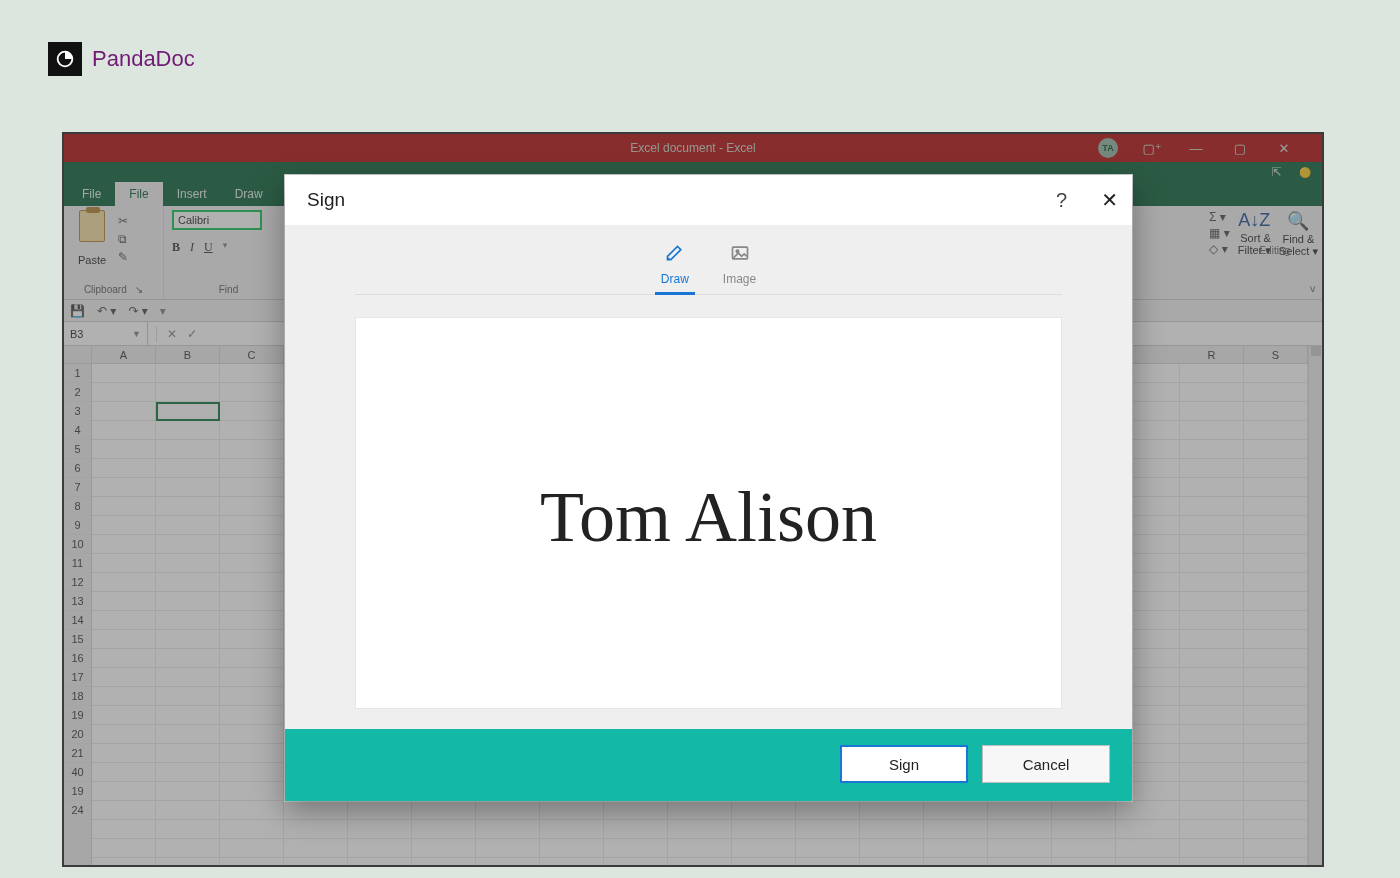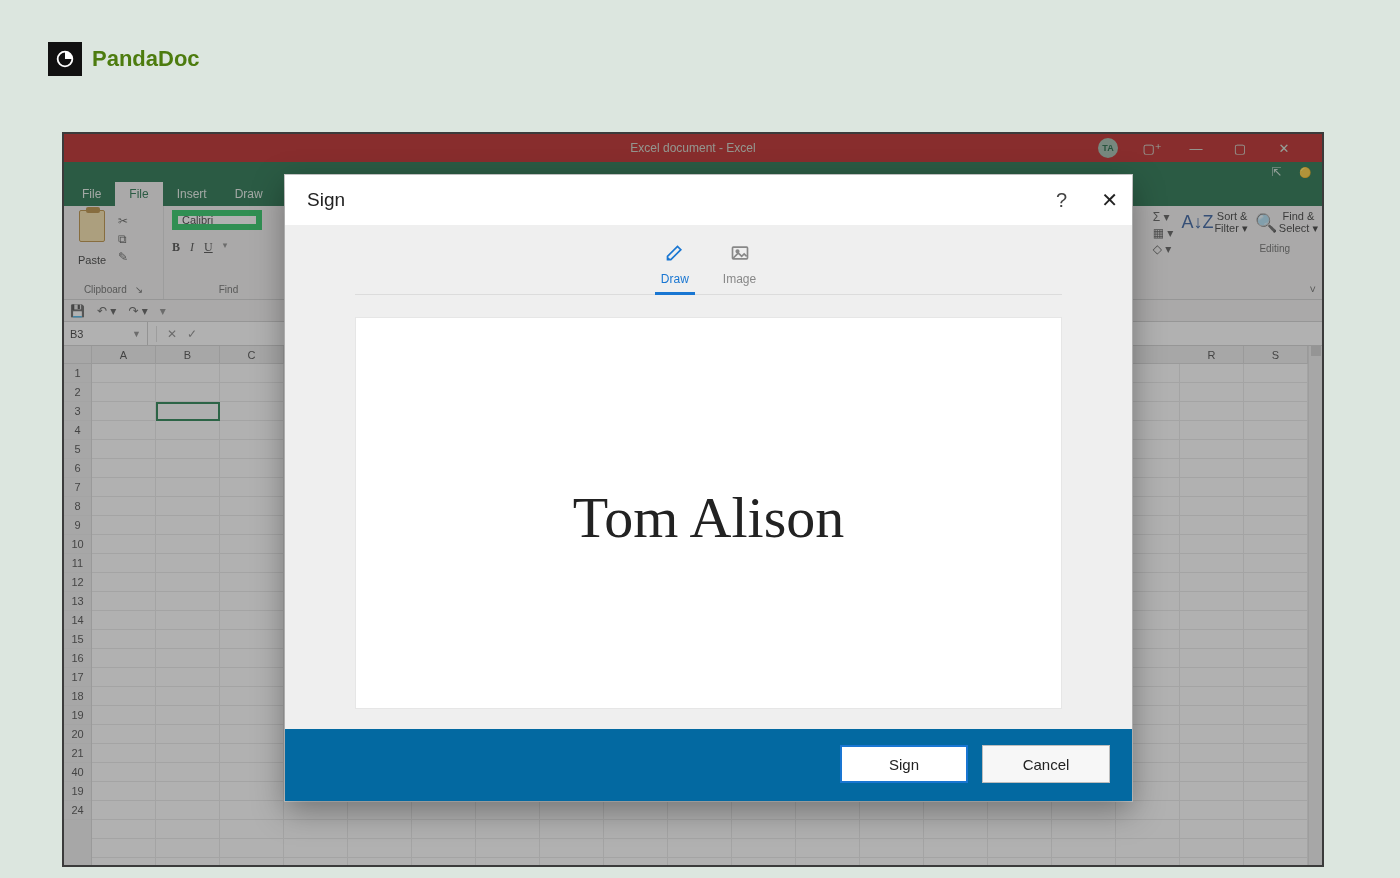--- a/index.html
+++ b/index.html
@@ -23,23 +23,23 @@
   .brand-logo-box {
     width: 34px;
     height: 34px;
     background: #111;
     display: flex;
     align-items: center;
     justify-content: center;
   }
   .brand-logo-box svg { width: 22px; height: 22px; }
   .brand-name {
-    font-weight: 700;
+    font-weight: 400;
     font-size: 22px;
-    color: #4d7c0f;
+    color: #701a75;
   }
 
   
   .excel-window {
     position: absolute;
     top: 132px;
     left: 62px;
     width: 1262px;
     height: 735px;
     background: #d6d6d6;
@@ -158,40 +158,40 @@
     position: relative;
   }
   .paste-big .clipboard-icon::before {
     content: "";
     position: absolute;
     top: -4px; left: 6px; width: 14px; height: 6px;
     background: #b78b3c; border-radius: 2px;
   }
   .clip-stack { display: flex; flex-direction: column; gap: 4px; font-size: 12px; color: #555; padding-top: 4px;}
   .font-box {
-    height: 20px; width: 90px; border: 6px solid #22c55e; background: #fff;
+    height: 20px; width: 90px; border: 2px solid #22c55e; background: #fff;
     font-size: 11px; padding: 0 4px; display: flex; align-items: center; color: #333;
   }
   .font-row { display: flex; gap: 10px; margin-top: 4px; font-size: 12px; color: #444; }
   .font-row span { font-family: "Times New Roman", serif; }
   .font-row .u { text-decoration: underline; }
 
   .ribbon-right {
     position: absolute;
     right: 4px;
     top: 4px;
     display: flex;
     gap: 8px;
     align-items: flex-start;
   }
   .ribbon-right .stack {
     display: flex; flex-direction: column; gap: 2px; font-size: 12px; color: #555;
   }
   .ribbon-right .tall {
-    display: flex; align-items: center; font-size: 11px; color: #333;
+    display: flex; flex-direction: column; align-items: center; font-size: 11px; color: #333;
     gap: 1px;
   }
   .ribbon-right .tall .ico { font-size: 18px; color: #2b579a; }
   .ribbon-right .group-label {
     position: absolute; bottom: 2px; right: 28px;
     font-size: 10px; color: #666;
   }
   .ribbon-chevron {
     position: absolute; right: 6px; bottom: 4px;
     font-size: 11px; color: #666;
@@ -283,21 +283,21 @@
     pointer-events: none;
   }
 
   
   .dialog {
     position: absolute;
     top: 175px;
     left: 285px;
     width: 847px;
     height: 626px;
-    background: #0369a1;
+    background: #14b8a6;
     box-shadow: 0 10px 30px rgba(0,0,0,.35), 0 0 0 1px #cfcfcf;
     display: flex;
     flex-direction: column;
   }
   .dialog-header {
     height: 50px;
     background: #fff;
     display: flex; align-items: center;
     padding: 0 22px;
     position: relative;
@@ -343,21 +343,21 @@
     flex: 1;
     background: #fff;
     margin: 22px 30px 0 30px;
     box-shadow: inset 0 0 0 1px #e6e6e6;
     display: flex; align-items: center; justify-content: center;
     position: relative;
     overflow: hidden;
   }
   .canvas .sig-text {
     font-family: "Brush Script MT", "Segoe Script", cursive;
-    font-size: 58px;
+    font-size: 72px;
     color: #222;
     white-space: nowrap;
     transform: translateY(4px);
   }
 
   .dialog-footer {
     display: flex; justify-content: flex-end; gap: 14px;
     padding: 16px 22px 18px 22px;
   }
   .btn {

